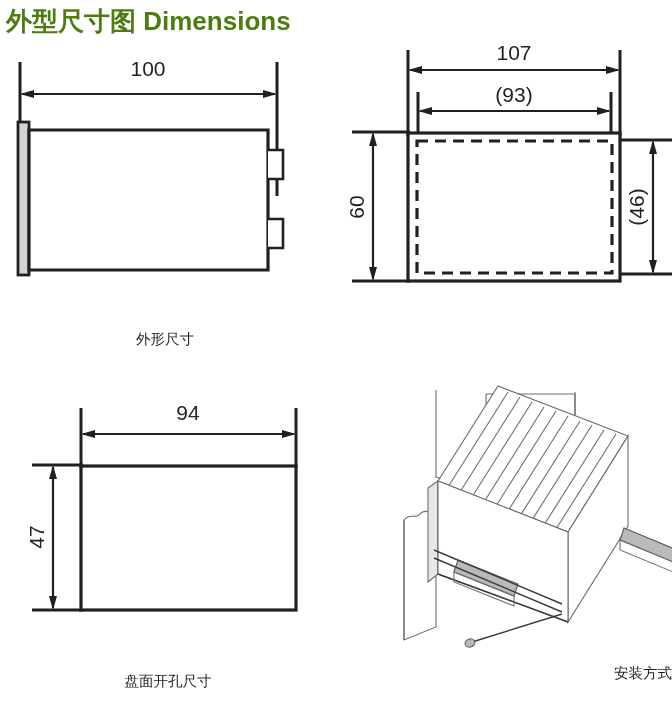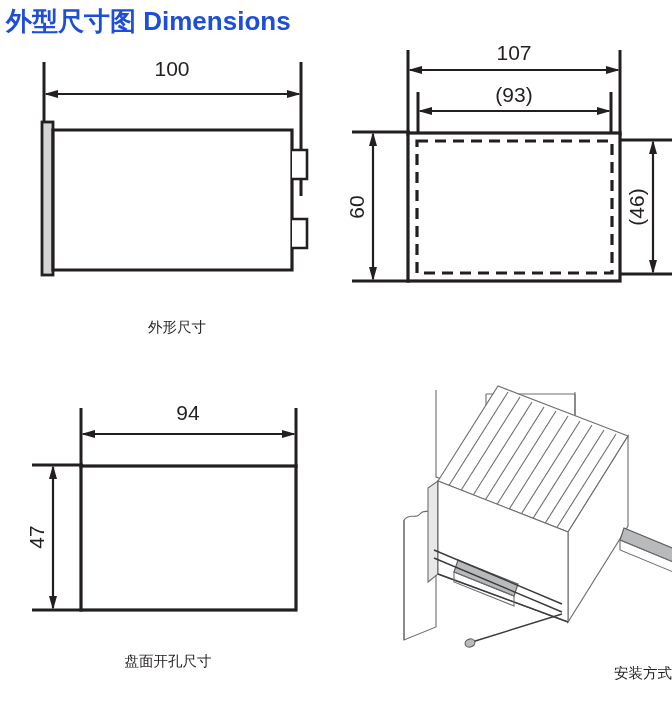--- a/index.html
+++ b/index.html
@@ -13,21 +13,21 @@
     position: relative;
     font-family: "Liberation Sans", "DejaVu Sans", sans-serif;
     overflow: hidden;
   }
   #page-title {
     position: absolute;
     left: 6px;
     top: 4px;
     font-size: 26px;
     font-weight: bold;
-    color: #1d4ed8;
+    color: #4d7c0f;
     letter-spacing: 0px;
     white-space: nowrap;
     line-height: 34px;
   }
   .figure {
     position: absolute;
   }
   .fig-caption {
     position: absolute;
     text-align: center;
@@ -57,40 +57,40 @@
   .iso-face-dk { fill: #b9babc; stroke: #58595b; stroke-width: 1.1; }
 </style>
 </head>
 <body>
 
 <div id="page-title">
   <span>外型尺寸图</span>
   <span>Dimensions</span>
 </div>
 
-<div class="figure" style="left:0px; top:46px; width:330px; height:300px;padding-left:24px;">
+<div class="figure" style="left:0px; top:46px; width:330px; height:300px;">
   <svg width="330" height="300" viewBox="0 0 330 300">
 
     <line class="extline" x1="20" y1="16" x2="20" y2="80"></line>
     <line class="extline" x1="277" y1="16" x2="277" y2="150"></line>
 
     <line class="dimline" x1="22" y1="48" x2="275" y2="48"></line>
     <polygon points="20,48 34,44 34,52" fill="#231f20"></polygon>
     <polygon points="277,48 263,44 263,52" fill="#231f20"></polygon>
     <text class="dimtext" x="148" y="30" text-anchor="middle">100</text>
 
     <rect class="bezel" x="18" y="76" width="11" height="153"></rect>
 
     <path class="ln thick whitefill" d="M 29 84 L 268 84 L 268 224 L 29 224 Z"></path>
 
     <path class="ln med whitefill" d="M 268 104 L 283 104 L 283 133 L 268 133"></path>
 
     <path class="ln med whitefill" d="M 268 173 L 283 173 L 283 202 L 268 202"></path>
   </svg>
-  <div class="fig-caption" style="top:272px;font-family:Liberation Mono, monospace;">外形尺寸</div>
+  <div class="fig-caption" style="top:284px;font-family:Liberation Mono, monospace;">外形尺寸</div>
 </div>
 
 <div class="figure" style="left:344px; top:40px; width:336px; height:306px;">
   <svg width="336" height="306" viewBox="0 0 336 306">
 
     <line class="extline" x1="64" y1="10" x2="64" y2="96"></line>
     <line class="extline" x1="276" y1="10" x2="276" y2="96"></line>
     <line class="dimline" x1="66" y1="30" x2="274" y2="30"></line>
     <polygon points="64,30 78,26 78,34" fill="#231f20"></polygon>
     <polygon points="276,30 262,26 262,34" fill="#231f20"></polygon>
@@ -135,21 +135,21 @@
 
     <line class="extline" x1="32" y1="73" x2="83" y2="73"></line>
     <line class="extline" x1="32" y1="218" x2="83" y2="218"></line>
     <line class="dimline" x1="53" y1="75" x2="53" y2="216"></line>
     <polygon points="53,73 49,87 57,87" fill="#231f20"></polygon>
     <polygon points="53,218 49,204 57,204" fill="#231f20"></polygon>
     <text class="dimtext" x="44" y="145" text-anchor="middle" transform="rotate(-90 44 145)">47</text>
 
     <rect class="ln thick whitefill" x="81" y="74" width="215" height="144"></rect>
   </svg>
-  <div class="fig-caption" style="top:260px;">盘面开孔尺寸</div>
+  <div class="fig-caption" style="top:280px;">盘面开孔尺寸</div>
 </div>
 
 <div class="figure" style="left:366px; top:392px; width:306px; height:300px;">
   <svg width="306" height="300" viewBox="0 0 306 300">
     <g>
 
       <path class="iso-ln" d="M 209 0 L 209 128 L 70 85 L 70 -2" transform="translate(0,0)"></path>
       <path class="iso-ln" d="M 120 2 L 120 60 C 122 70 112 72 117 82 C 121 90 113 92 117 100 L 117 118"></path>
       <path class="iso-ln" d="M 120 2 L 209 2"></path>
       <path class="iso-ln" d="M 209 2 L 209 128"></path>

